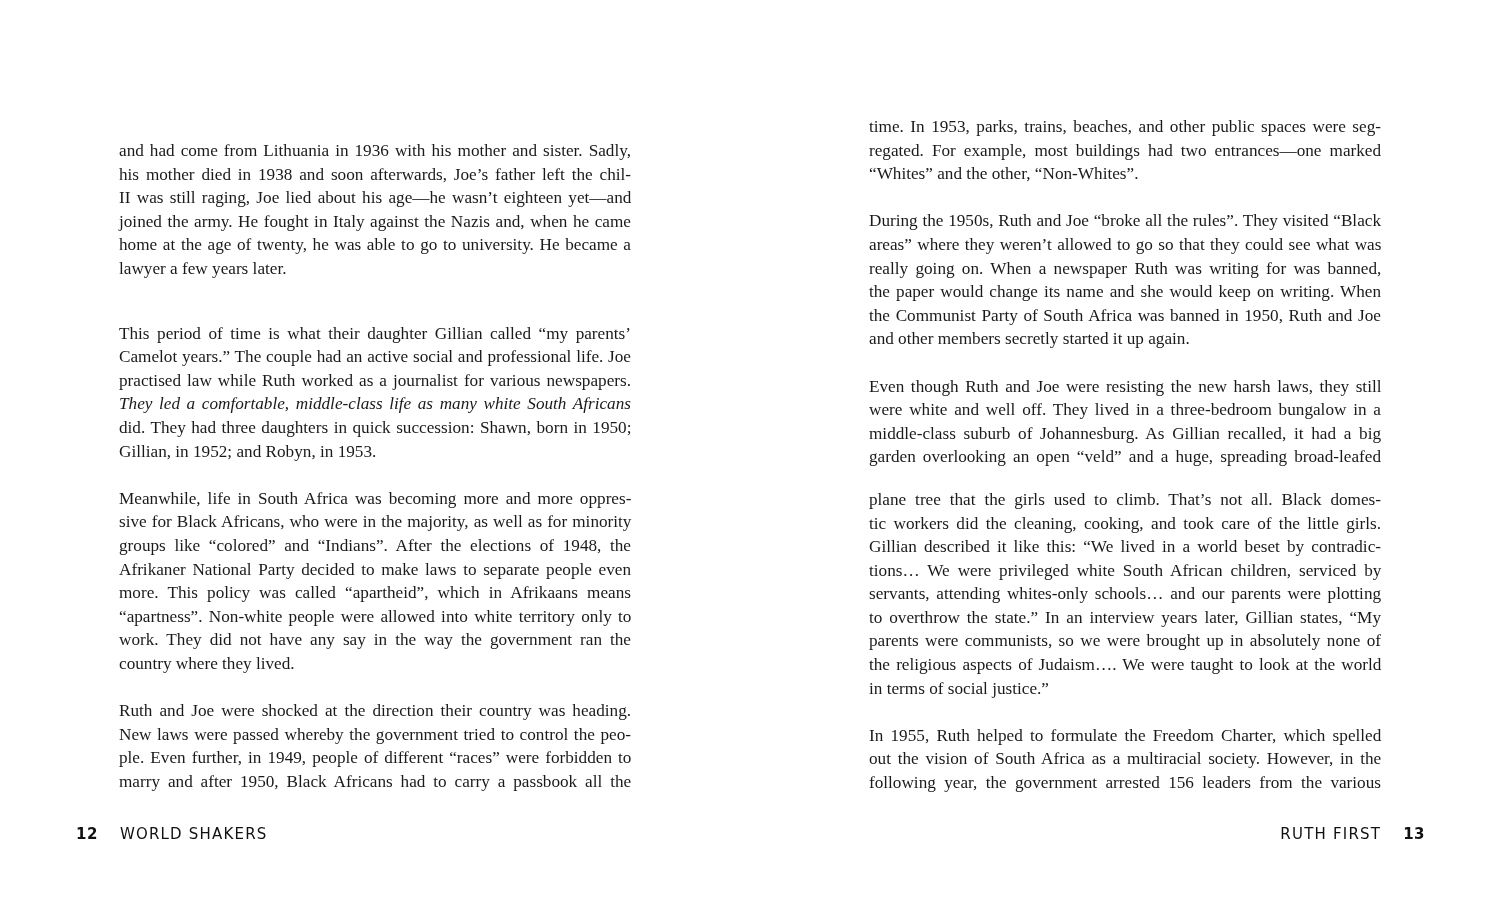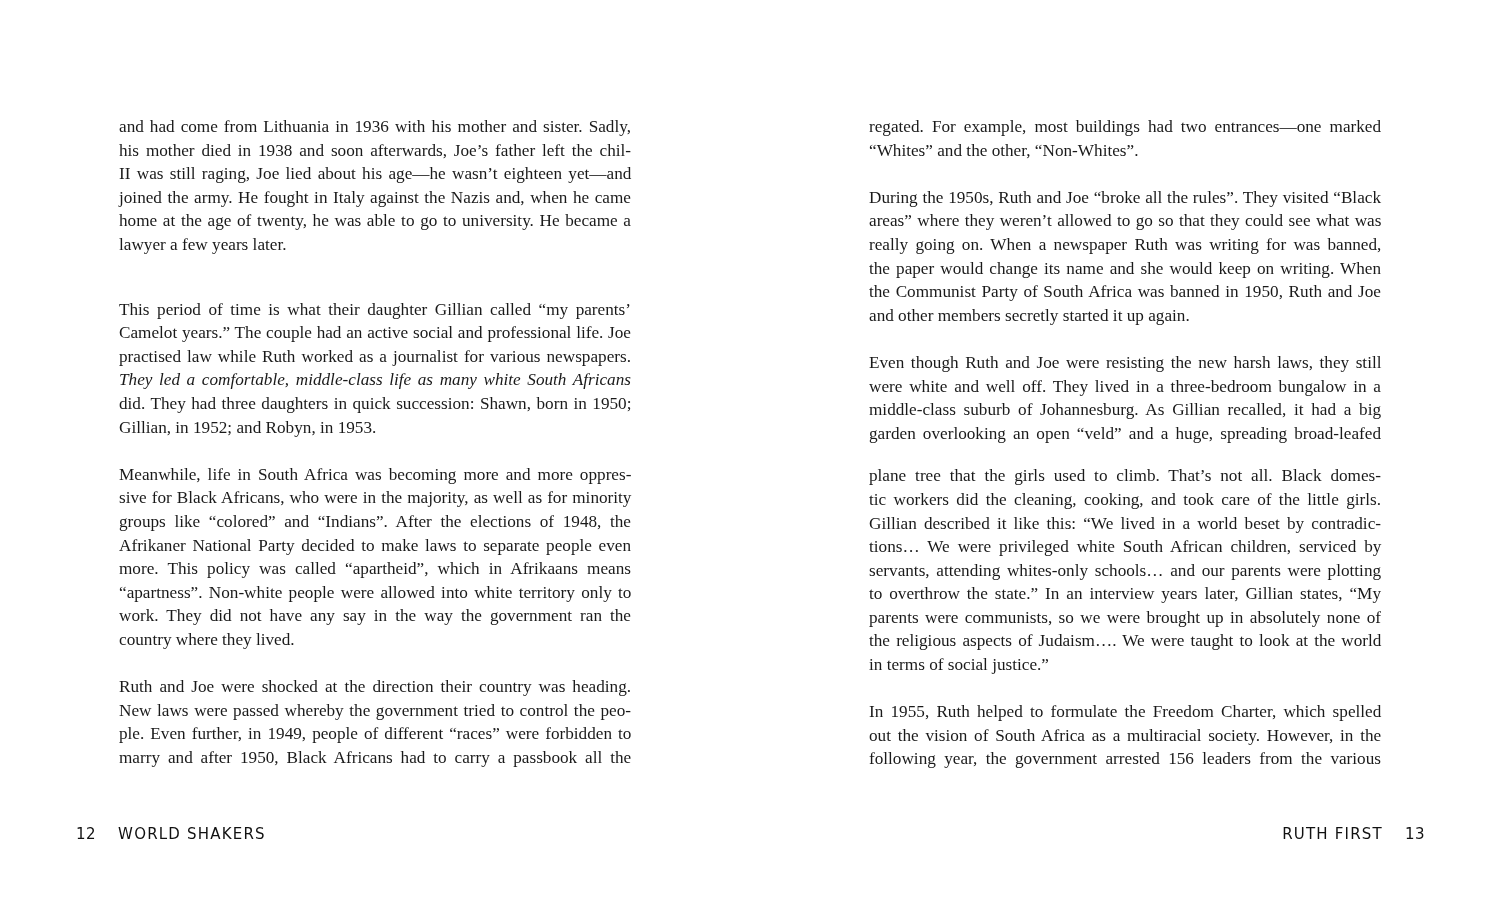--- a/index.html
+++ b/index.html
@@ -7,33 +7,33 @@
   .page { position: absolute; top: 0; height: 900px; width: 750px; }
   .page.left { left: 0; }
   .page.right { left: 750px; }
   .col { position: absolute; top: 115px; width: 512px; font-family: "Liberation Serif", "DejaVu Serif", serif; font-size: 17.2px; color: #1a1a1a; }
   .page.left .col { left: 119px; }
   .page.right .col { left: 119px; }
   .para { margin: 0 0 23.6px 0; }
   .line { display: block; height: 23.6px; line-height: 23.6px; white-space: nowrap; text-align: justify; text-align-last: justify; }
   .line.last { text-align-last: left; }
   .footer { position: absolute; top: 825px; font-family: "DejaVu Sans", "Liberation Sans", sans-serif; font-size: 15px; letter-spacing: 1.2px; color: #111; }
-  .folio { font-weight: normal; letter-spacing: 0.5px; }
+  .folio { font-weight: bold; letter-spacing: 0.5px; }
   .footer.left { left: 76px; }
   .footer.left .folio { margin-right: 22px; }
   .footer.right { right: 75px; }
   .footer.right .folio { margin-left: 22px; }
 </style>
 </head>
 <body>
 
 <div class="page left">
   <div class="col" id="left-col">
       <div class="para">
-        <span class="line" style="display: block; width: 512px; word-spacing: 1.66667px;">and had come from Lithuania in 1936 with his mother and sister. Sadly,</span>
+        <span class="line" style="display: block; width: 512px; word-spacing: 1.66667px; margin-top: 24px;">and had come from Lithuania in 1936 with his mother and sister. Sadly,</span>
         <span class="line" style="display: block; width: 512px; word-spacing: 2.5px;">his mother died in 1938 and soon afterwards, Joe’s father left the chil-</span>
         <span class="line" style="display: block; width: 512px; word-spacing: 2px;">II was still raging, Joe lied about his age—he wasn’t eighteen yet—and</span>
         <span class="line" style="display: block; width: 512px; word-spacing: 1.23077px;">joined the army. He fought in Italy against the Nazis and, when he came</span>
         <span class="line" style="display: block; width: 512px; word-spacing: 1.33333px;">home at the age of twenty, he was able to go to university. He became a</span>
         <span class="line last">lawyer a few years later.</span>
       </div>
       <div class="para">
         <span class="line" style="display: block; width: 512px; word-spacing: 3.18182px; margin-top: 41px;">This period of time is what their daughter Gillian called “my parents’</span>
         <span class="line" style="display: block; width: 512px; word-spacing: 0.416667px;">Camelot years.”  The couple had an active social and professional life. Joe</span>
         <span class="line" style="display: block; width: 512px; word-spacing: 1.7px;">practised law while Ruth worked as a journalist for various newspapers.</span>
@@ -59,20 +59,21 @@
       </div>
     </div>
   <div class="footer left">
     <span class="folio">12</span><span>WORLD SHAKERS</span>
   </div>
 </div>
 
 <div class="page right">
   <div class="col" id="right-col">
       <div class="para">
+        <span class="line" style="display: block; width: 512px; word-spacing: 2.18182px;">time. In 1953, parks, trains, beaches, and other public spaces were seg-</span>
         <span class="line" style="display: block; width: 512px; word-spacing: 3.75px;">regated. For example, most buildings had two entrances—one marked</span>
         <span class="line last">“Whites” and the other, “Non-Whites”.</span>
       </div>
       <div class="para">
         <span class="line" style="display: block; width: 512px; word-spacing: 0.384615px;">During the 1950s, Ruth and Joe “broke all the rules”.  They visited “Black</span>
         <span class="line" style="display: block; width: 512px; word-spacing: 1.07692px;">areas” where they weren’t allowed to go so that they could see what was</span>
         <span class="line" style="display: block; width: 512px; word-spacing: 3px;">really going on. When a newspaper Ruth was writing for was banned,</span>
         <span class="line" style="display: block; width: 512px; word-spacing: 1.75px;">the paper would change its name and she would keep on writing. When</span>
         <span class="line" style="display: block; width: 512px; word-spacing: 1.33333px;">the Communist Party of South Africa was banned in 1950, Ruth and Joe</span>
         <span class="line last">and other members secretly started it up again.</span>

